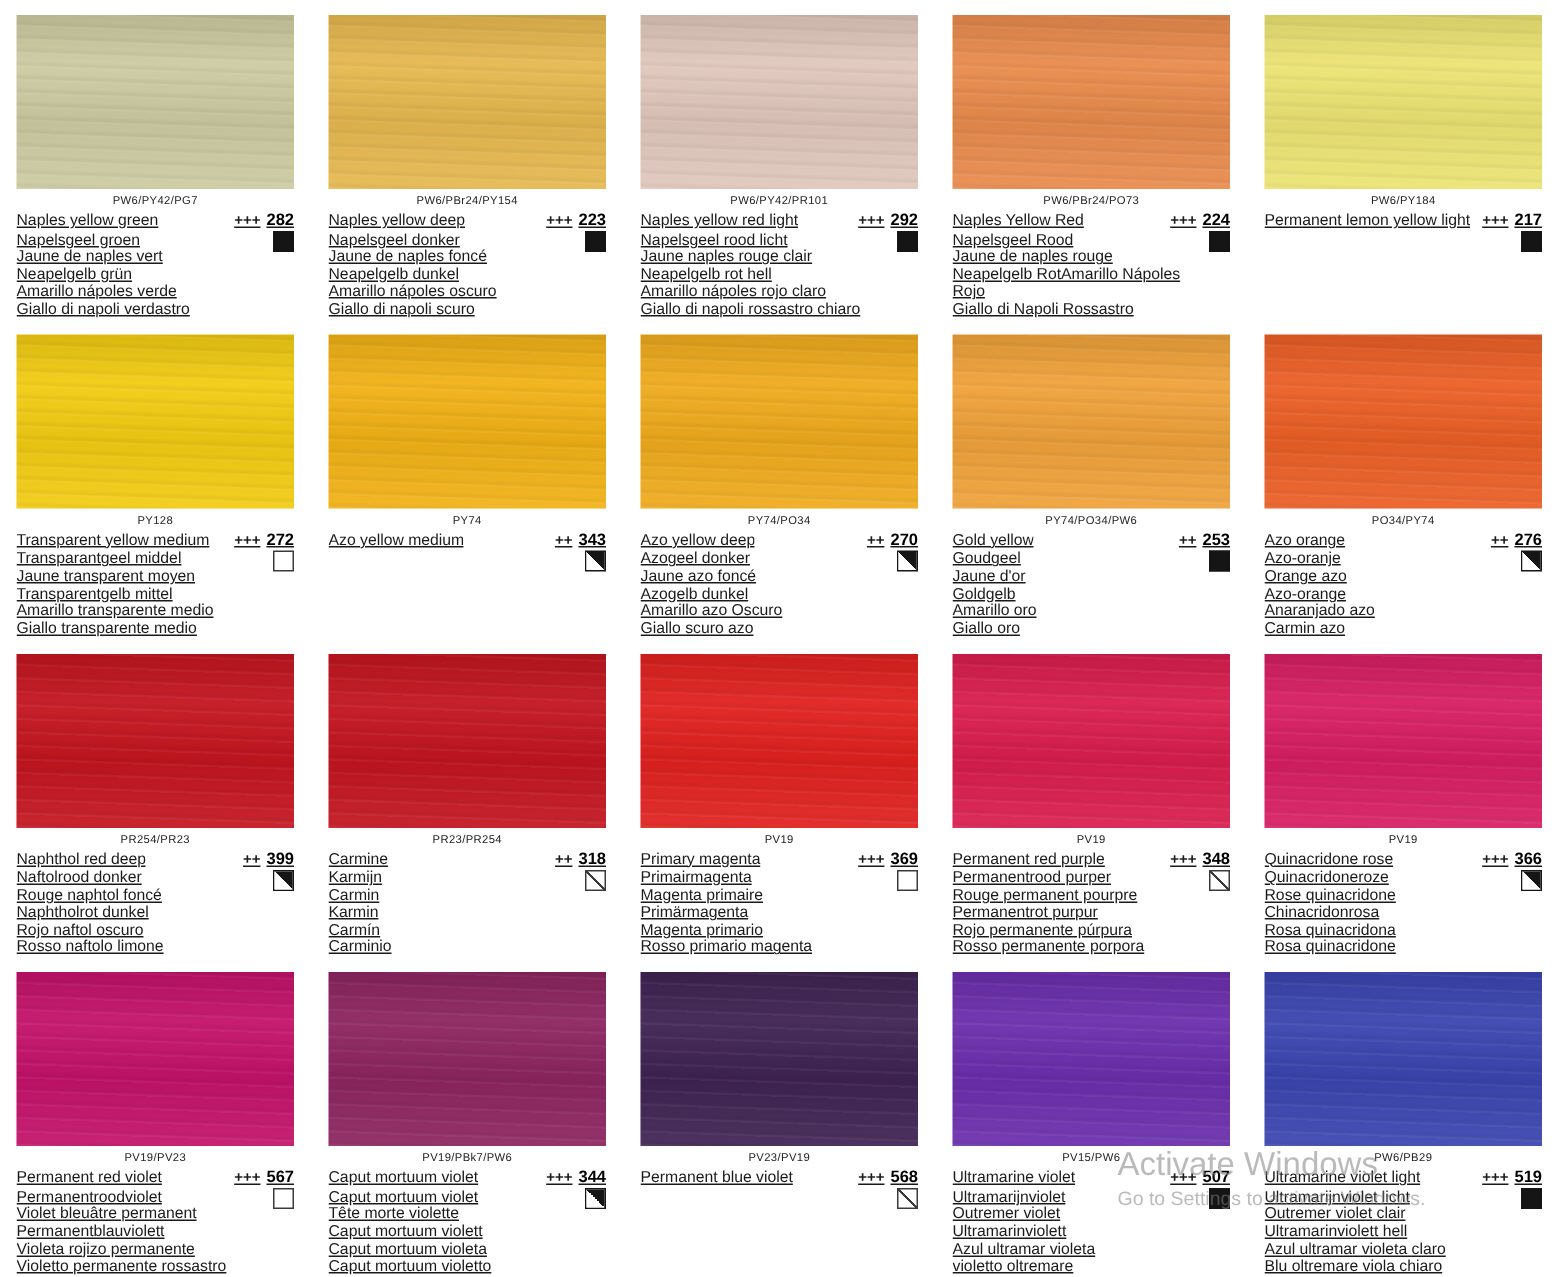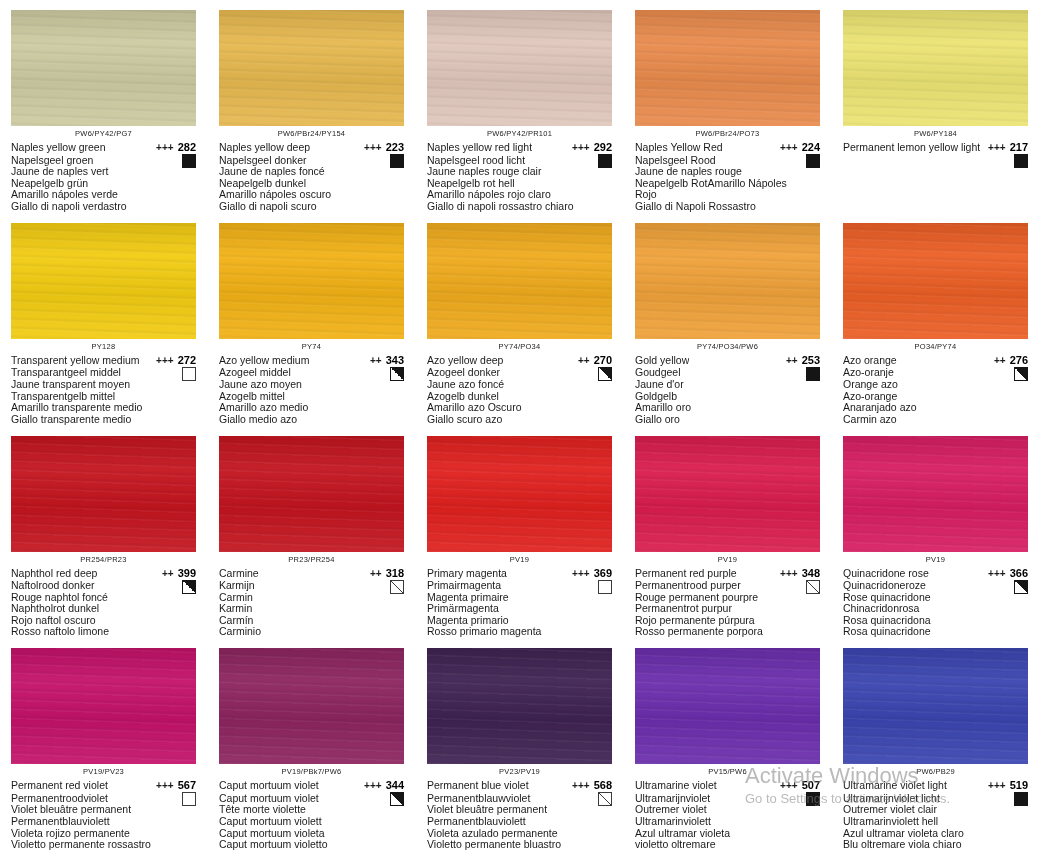--- a/index.html
+++ b/index.html
@@ -71,20 +71,21 @@
     color: #232323;
     margin: 3px 12px 0 11px;
     height: 10px;
     line-height: 10px;
     white-space: nowrap;
   }
 
   .info-block {
     margin: 2px 12px 0 11px;
     position: relative;
+    text-decoration: underline;
   }
 
   .name-row {
     display: flex;
     align-items: baseline;
     justify-content: space-between;
     gap: 6px;
   }
 
   .name-en {
@@ -324,27 +325,20 @@
       <div class="swatch" style="background-color: rgb(242, 178, 22);"></div>
       <div class="pigment-code">PY74</div>
       <div class="info-block">
         <div class="name-row">
           <div class="name-en">Azo yellow medium</div>
           <div class="code-group">
             <span class="lightfast">++</span>
             <span class="color-number">343</span>
           </div>
         </div>
-        <div class="names-rest">
-          <div>Azogeel middel</div>
-          <div>Jaune azo moyen</div>
-          <div>Azogelb mittel</div>
-          <div>Amarillo azo medio</div>
-          <div>Giallo medio azo</div>
-        </div>
         <div class="opacity-box semi-opaque"></div>
       </div>
     </div>
     <div class="swatch-cell">
       <div class="swatch" style="background-color: rgb(240, 171, 29);"></div>
       <div class="pigment-code">PY74/PO34</div>
       <div class="info-block">
         <div class="name-row">
           <div class="name-en">Azo yellow deep</div>
           <div class="code-group">
@@ -555,27 +549,20 @@
       <div class="swatch" style="background-color: rgb(63, 35, 83);"></div>
       <div class="pigment-code">PV23/PV19</div>
       <div class="info-block">
         <div class="name-row">
           <div class="name-en">Permanent blue violet</div>
           <div class="code-group">
             <span class="lightfast">+++</span>
             <span class="color-number">568</span>
           </div>
         </div>
-        <div class="names-rest">
-          <div>Permanentblauwviolet</div>
-          <div>Violet bleuâtre permanent</div>
-          <div>Permanentblauviolett</div>
-          <div>Violeta azulado permanente</div>
-          <div>Violetto permanente bluastro</div>
-        </div>
         <div class="opacity-box semi-transparent"></div>
       </div>
     </div>
     <div class="swatch-cell">
       <div class="swatch" style="background-color: rgb(107, 46, 173);"></div>
       <div class="pigment-code">PV15/PW6</div>
       <div class="info-block">
         <div class="name-row">
           <div class="name-en">Ultramarine violet</div>
           <div class="code-group">

